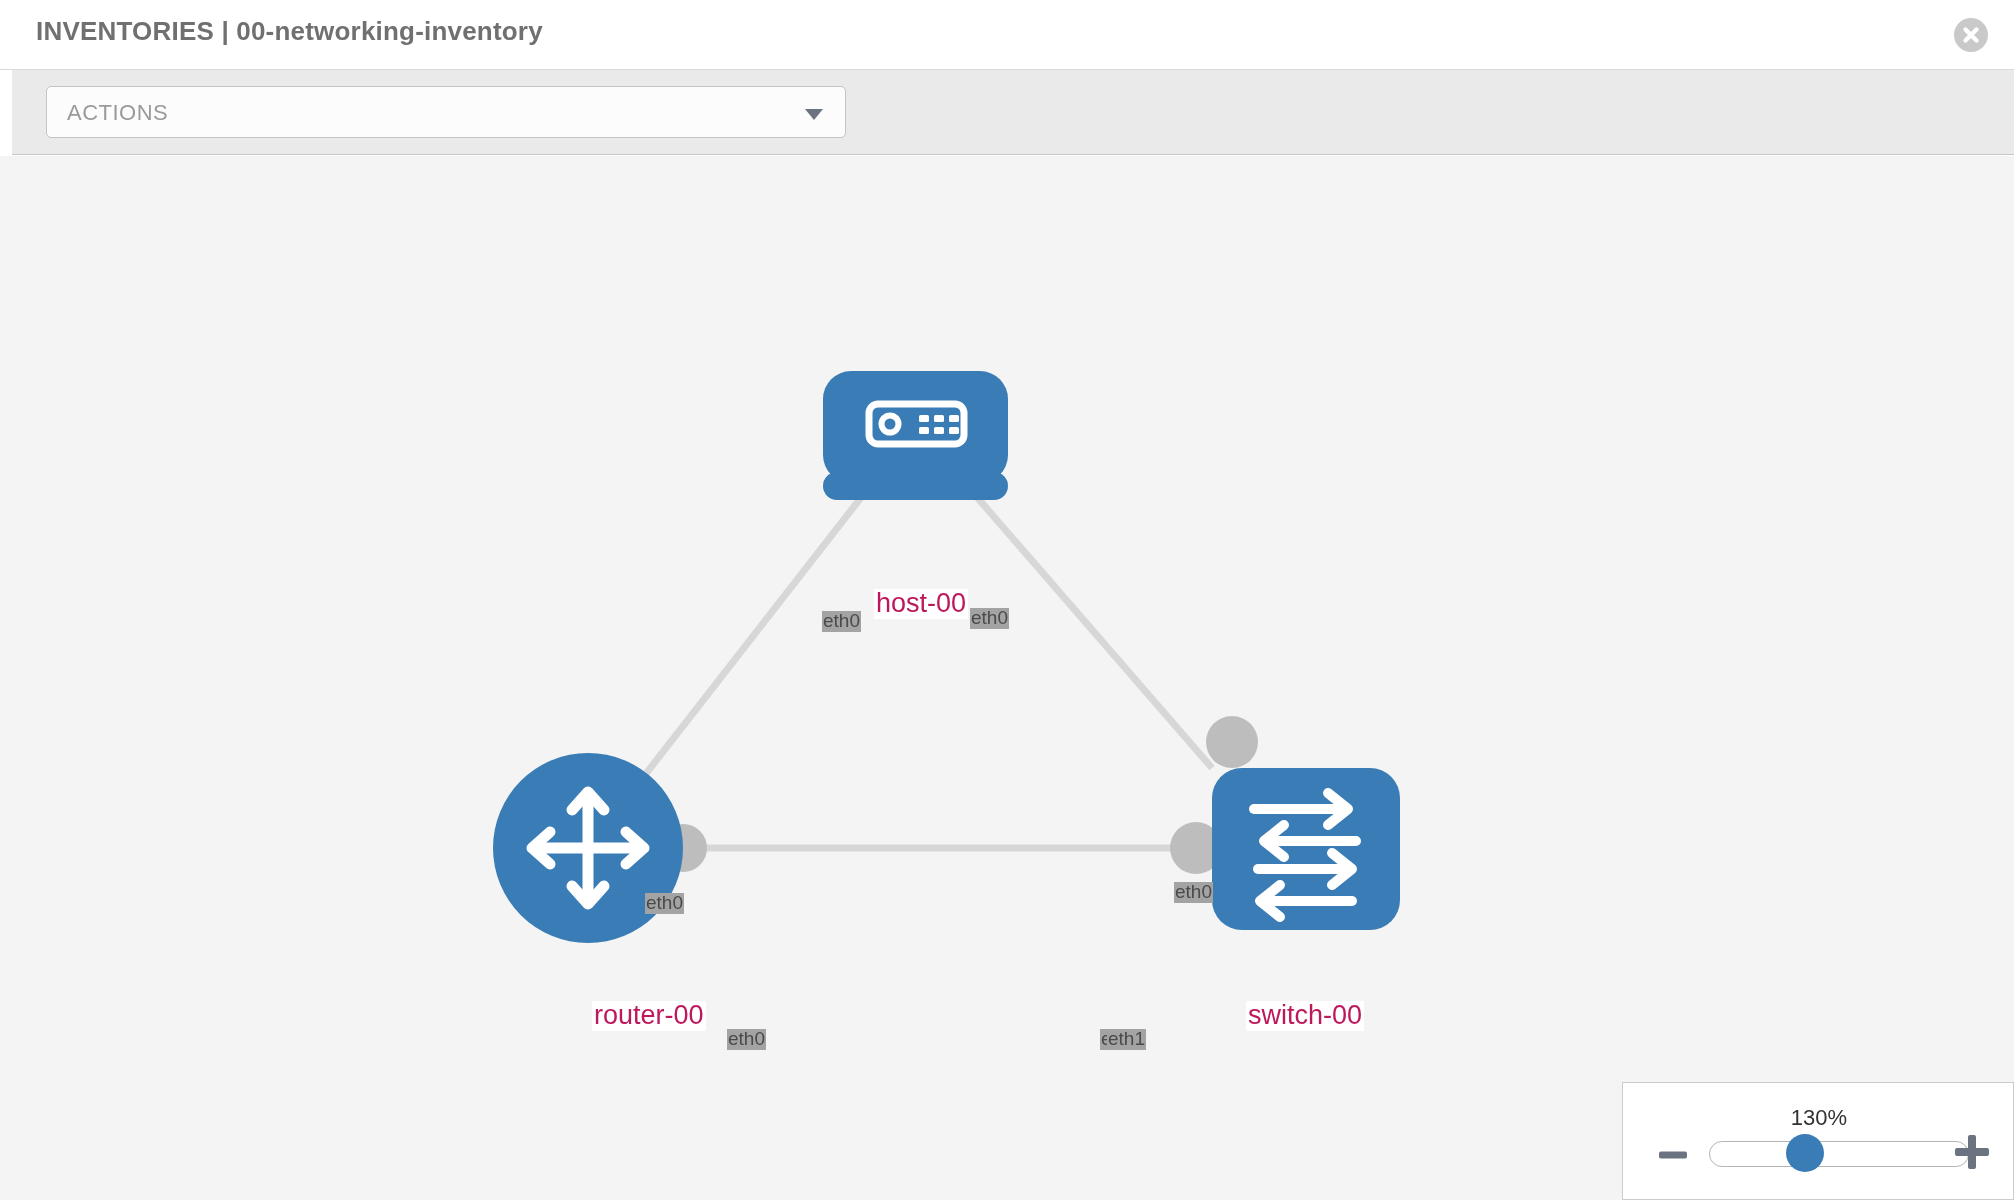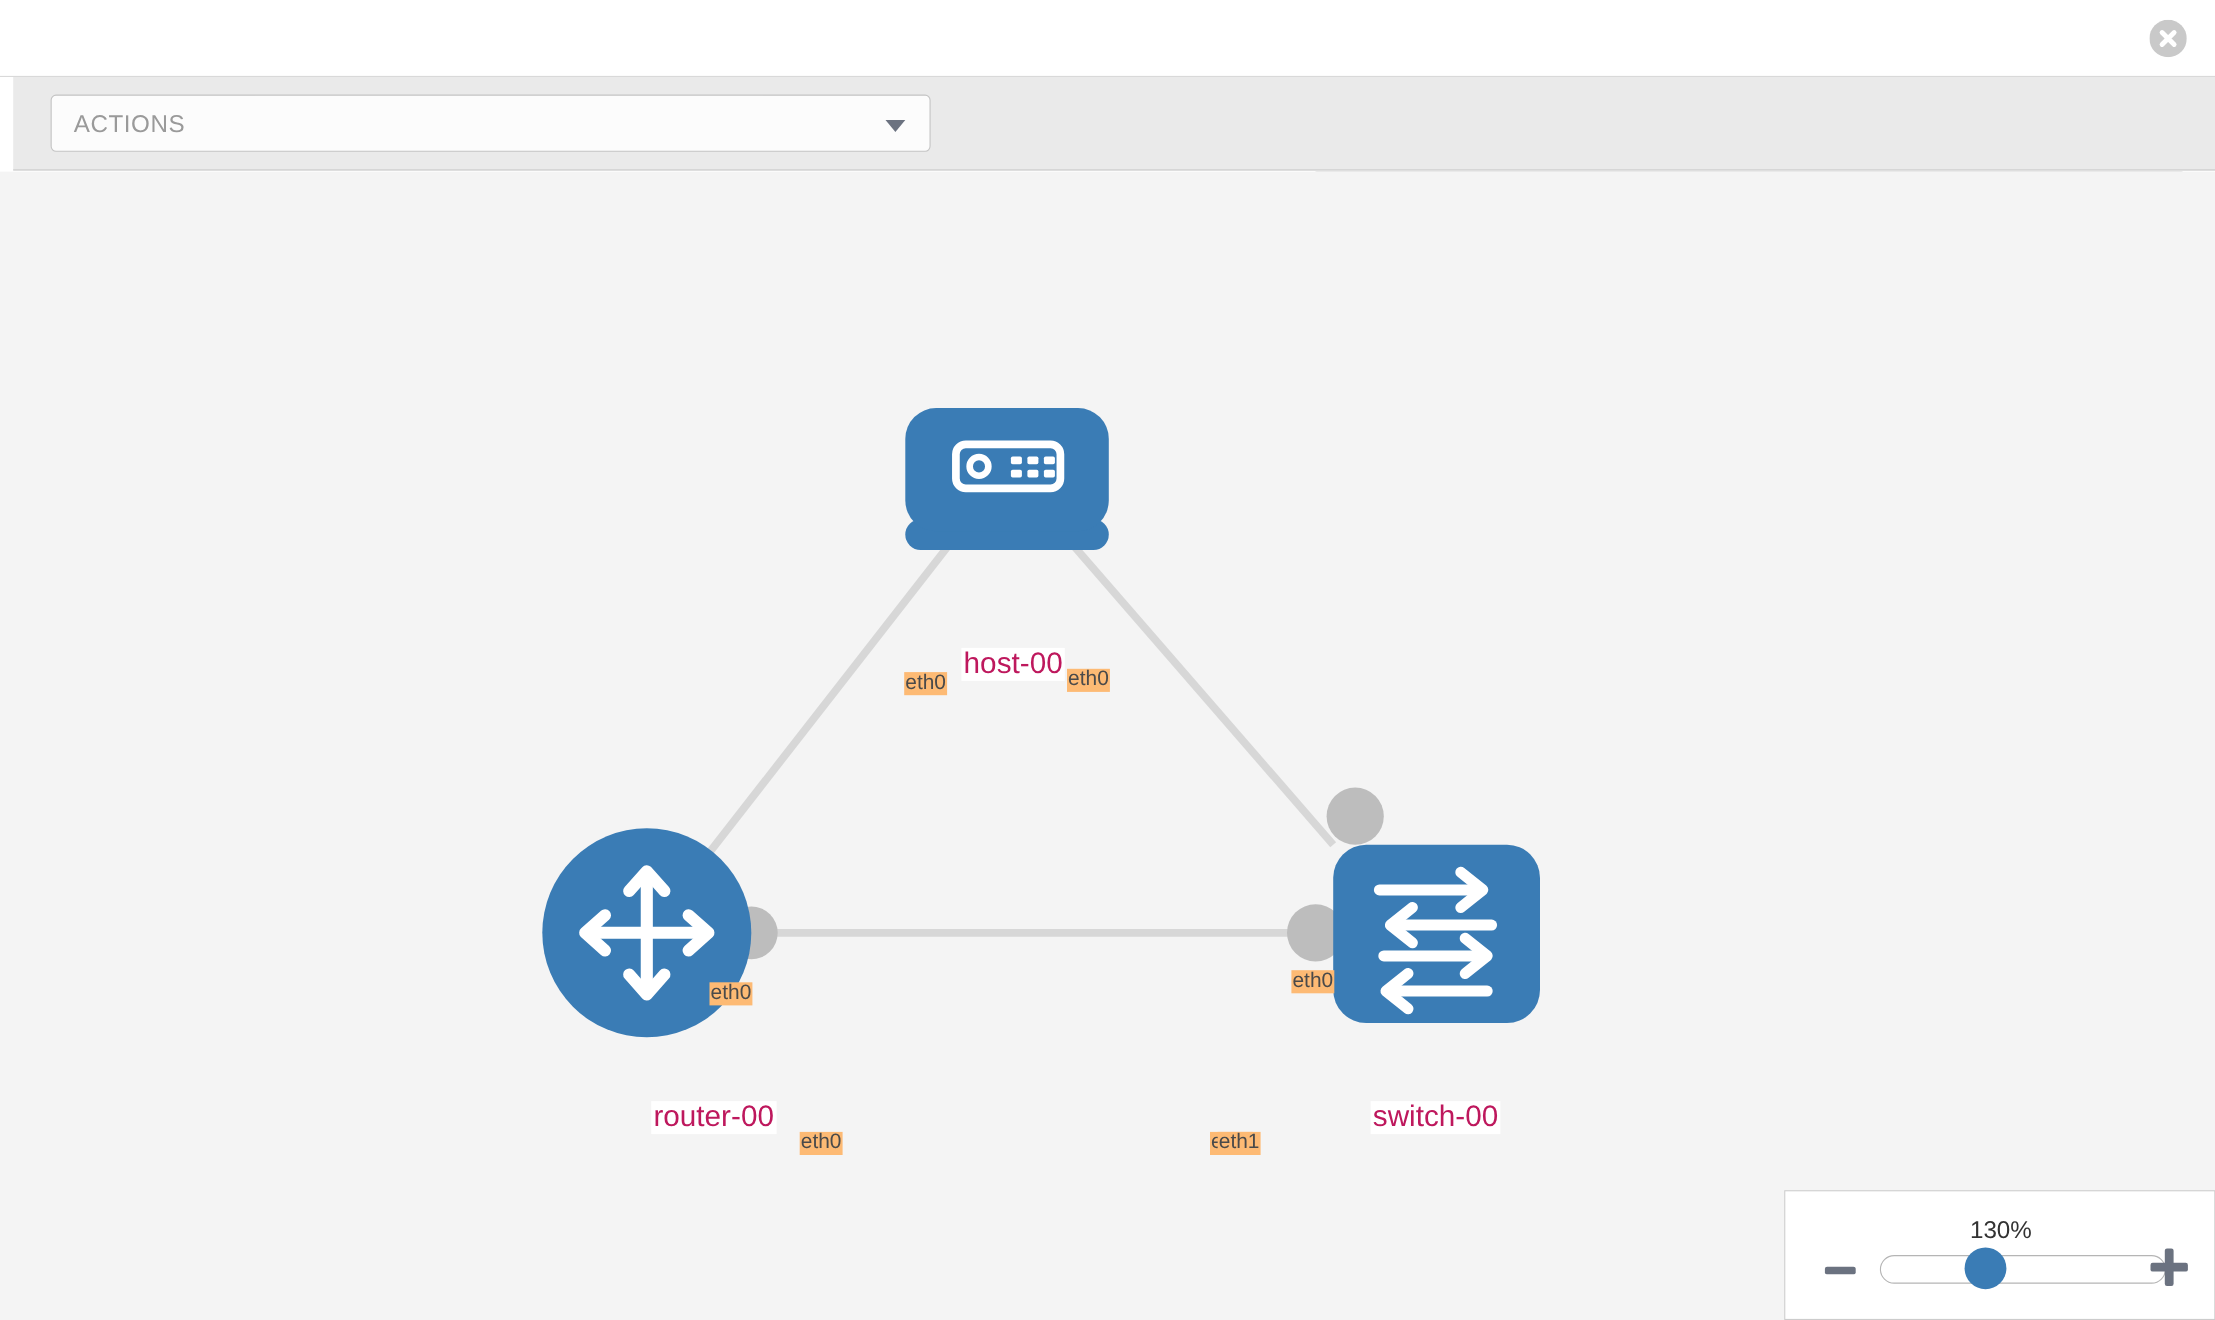--- a/index.html
+++ b/index.html
@@ -97,21 +97,21 @@
     color: #be185d;
     background: #ffffff;
     white-space: nowrap;
     padding: 0 2px;
     line-height: 1.1;
   }
   .iface-label {
     position: absolute;
     font-size: 19px;
     color: #4a4a4a;
-    background: #fdba74;
+    background: #a3a3a3;
     white-space: nowrap;
     padding: 0 1px;
     line-height: 1.1;
   }
 
   
   #zoom-panel {
     position: absolute; left: 1622px; top: 1082px;
     width: 392px; height: 118px;
     background: #ffffff;
@@ -147,20 +147,21 @@
     width: 38px; height: 38px;
     border-radius: 50%;
     background: #3a7cb5;
     cursor: pointer;
   }
 </style>
 </head>
 <body>
 
 <div id="header">
+  <div id="page-title">INVENTORIES | 00-networking-inventory</div>
 
   <div id="close-button">
     <svg width="34" height="34" viewBox="0 0 34 34">
       <circle cx="17" cy="17" r="17" fill="#c9c9c9"></circle>
       <path d="M11.5 11.5 L22.5 22.5 M22.5 11.5 L11.5 22.5" stroke="#ffffff" stroke-width="4.4" stroke-linecap="round"></path>
     </svg>
   </div>
 </div>
 
 <div id="toolbar">

